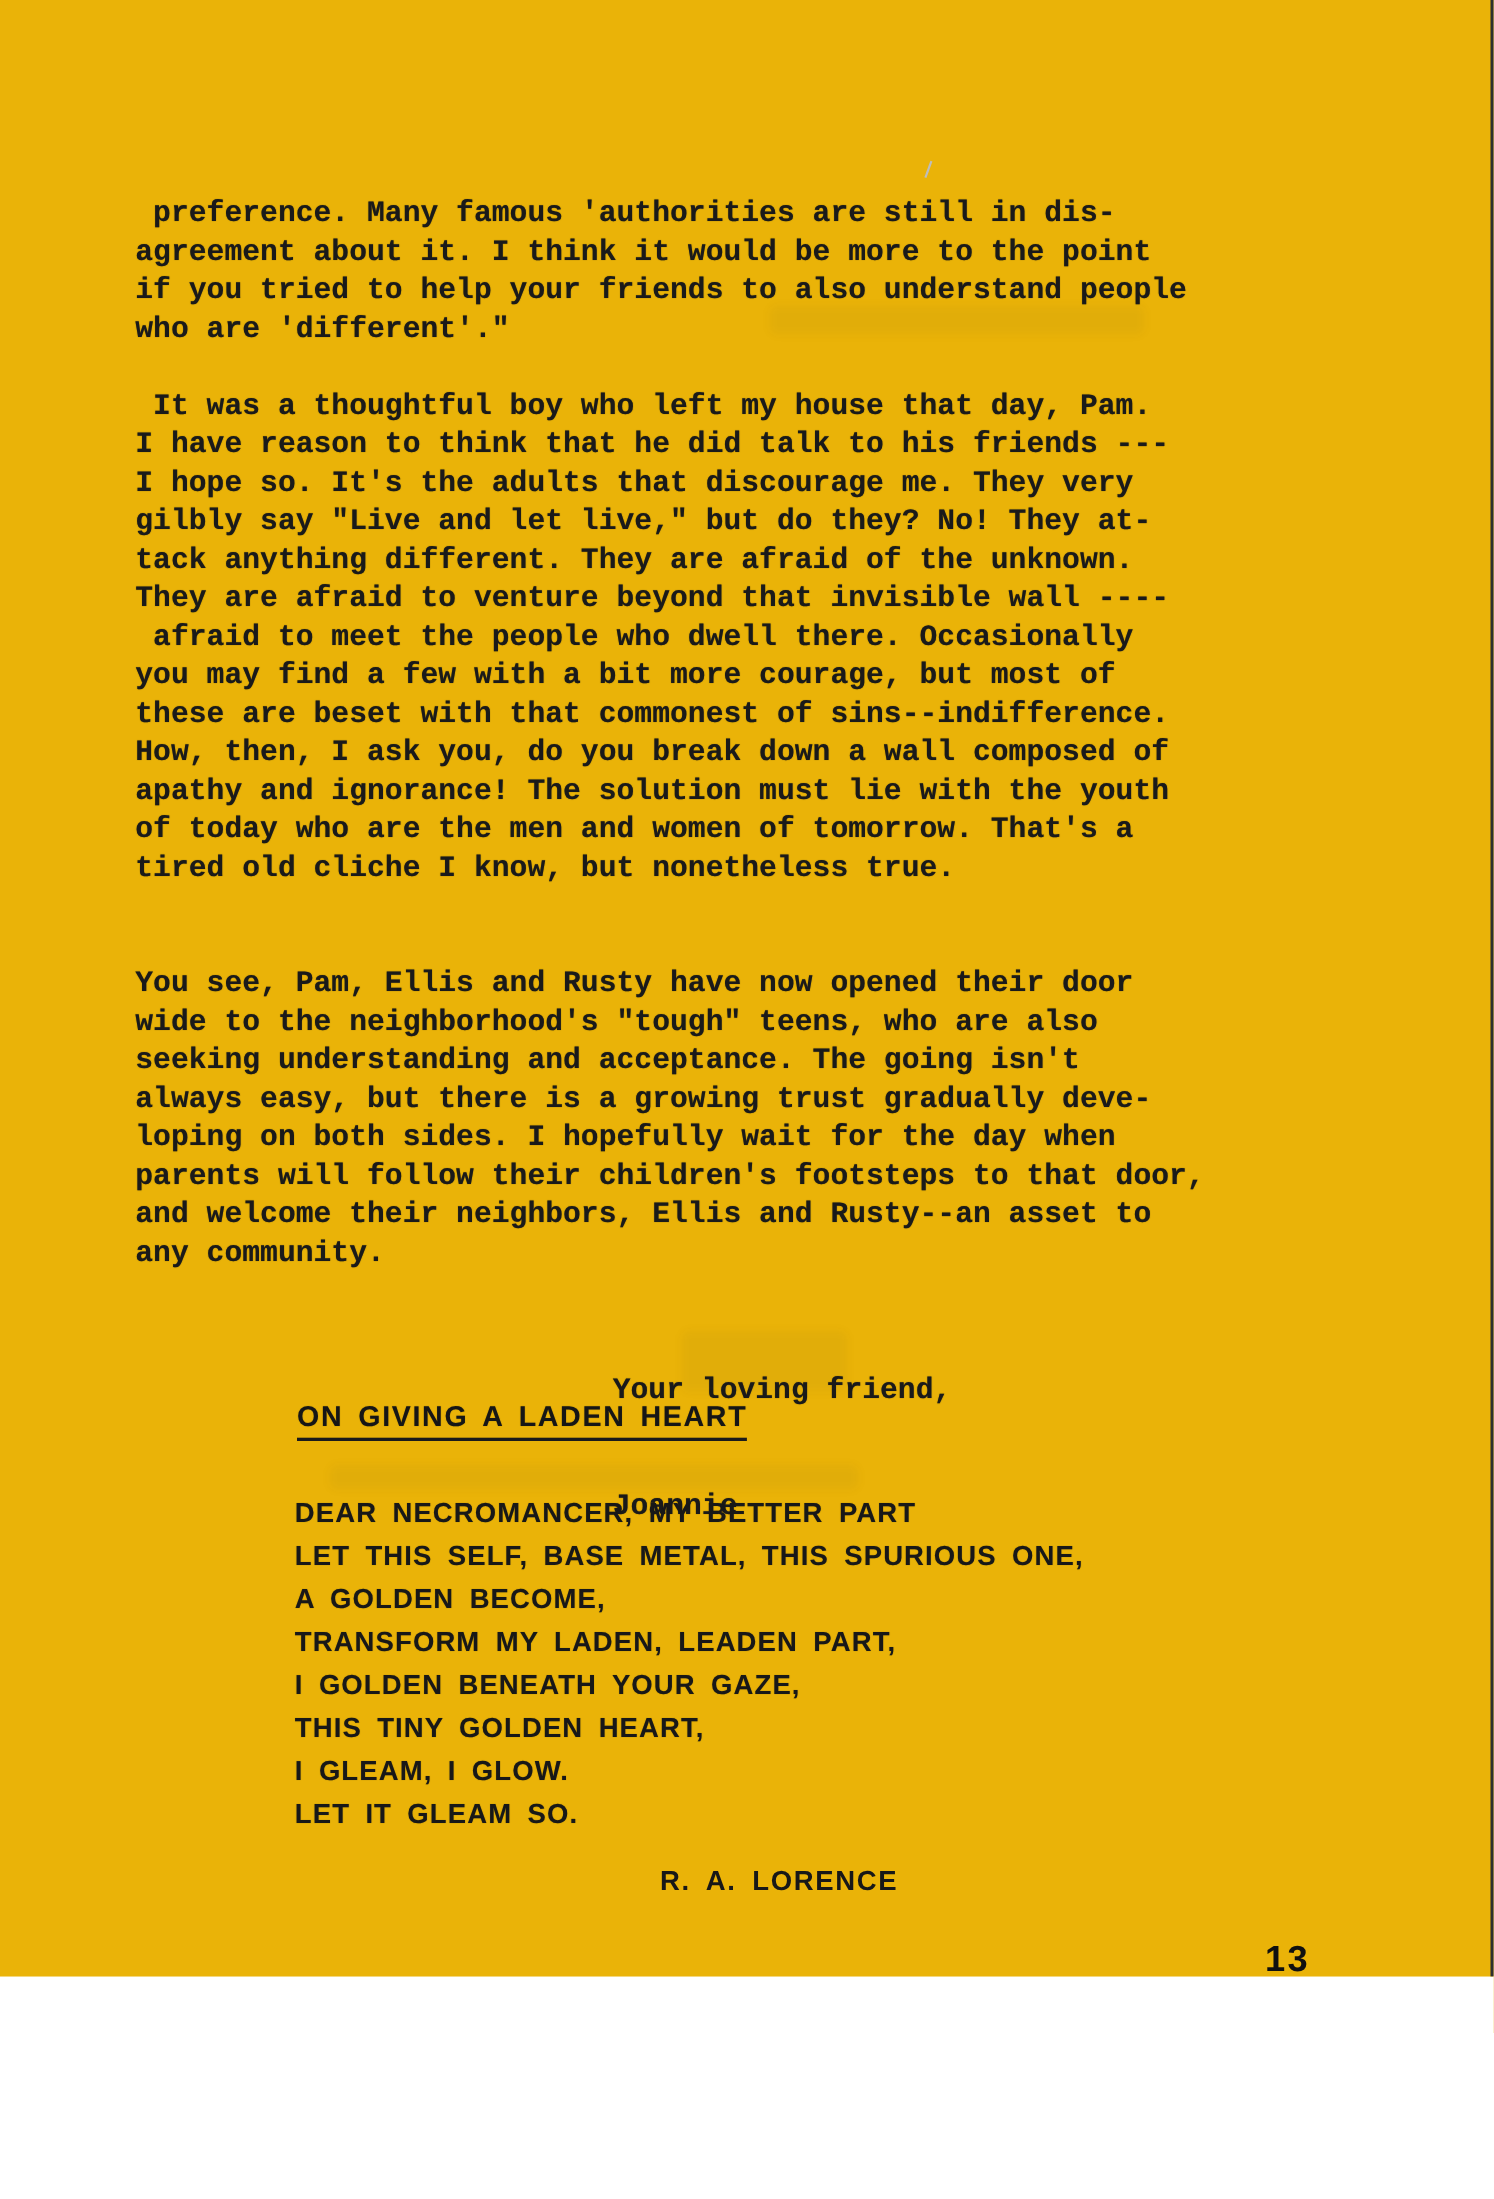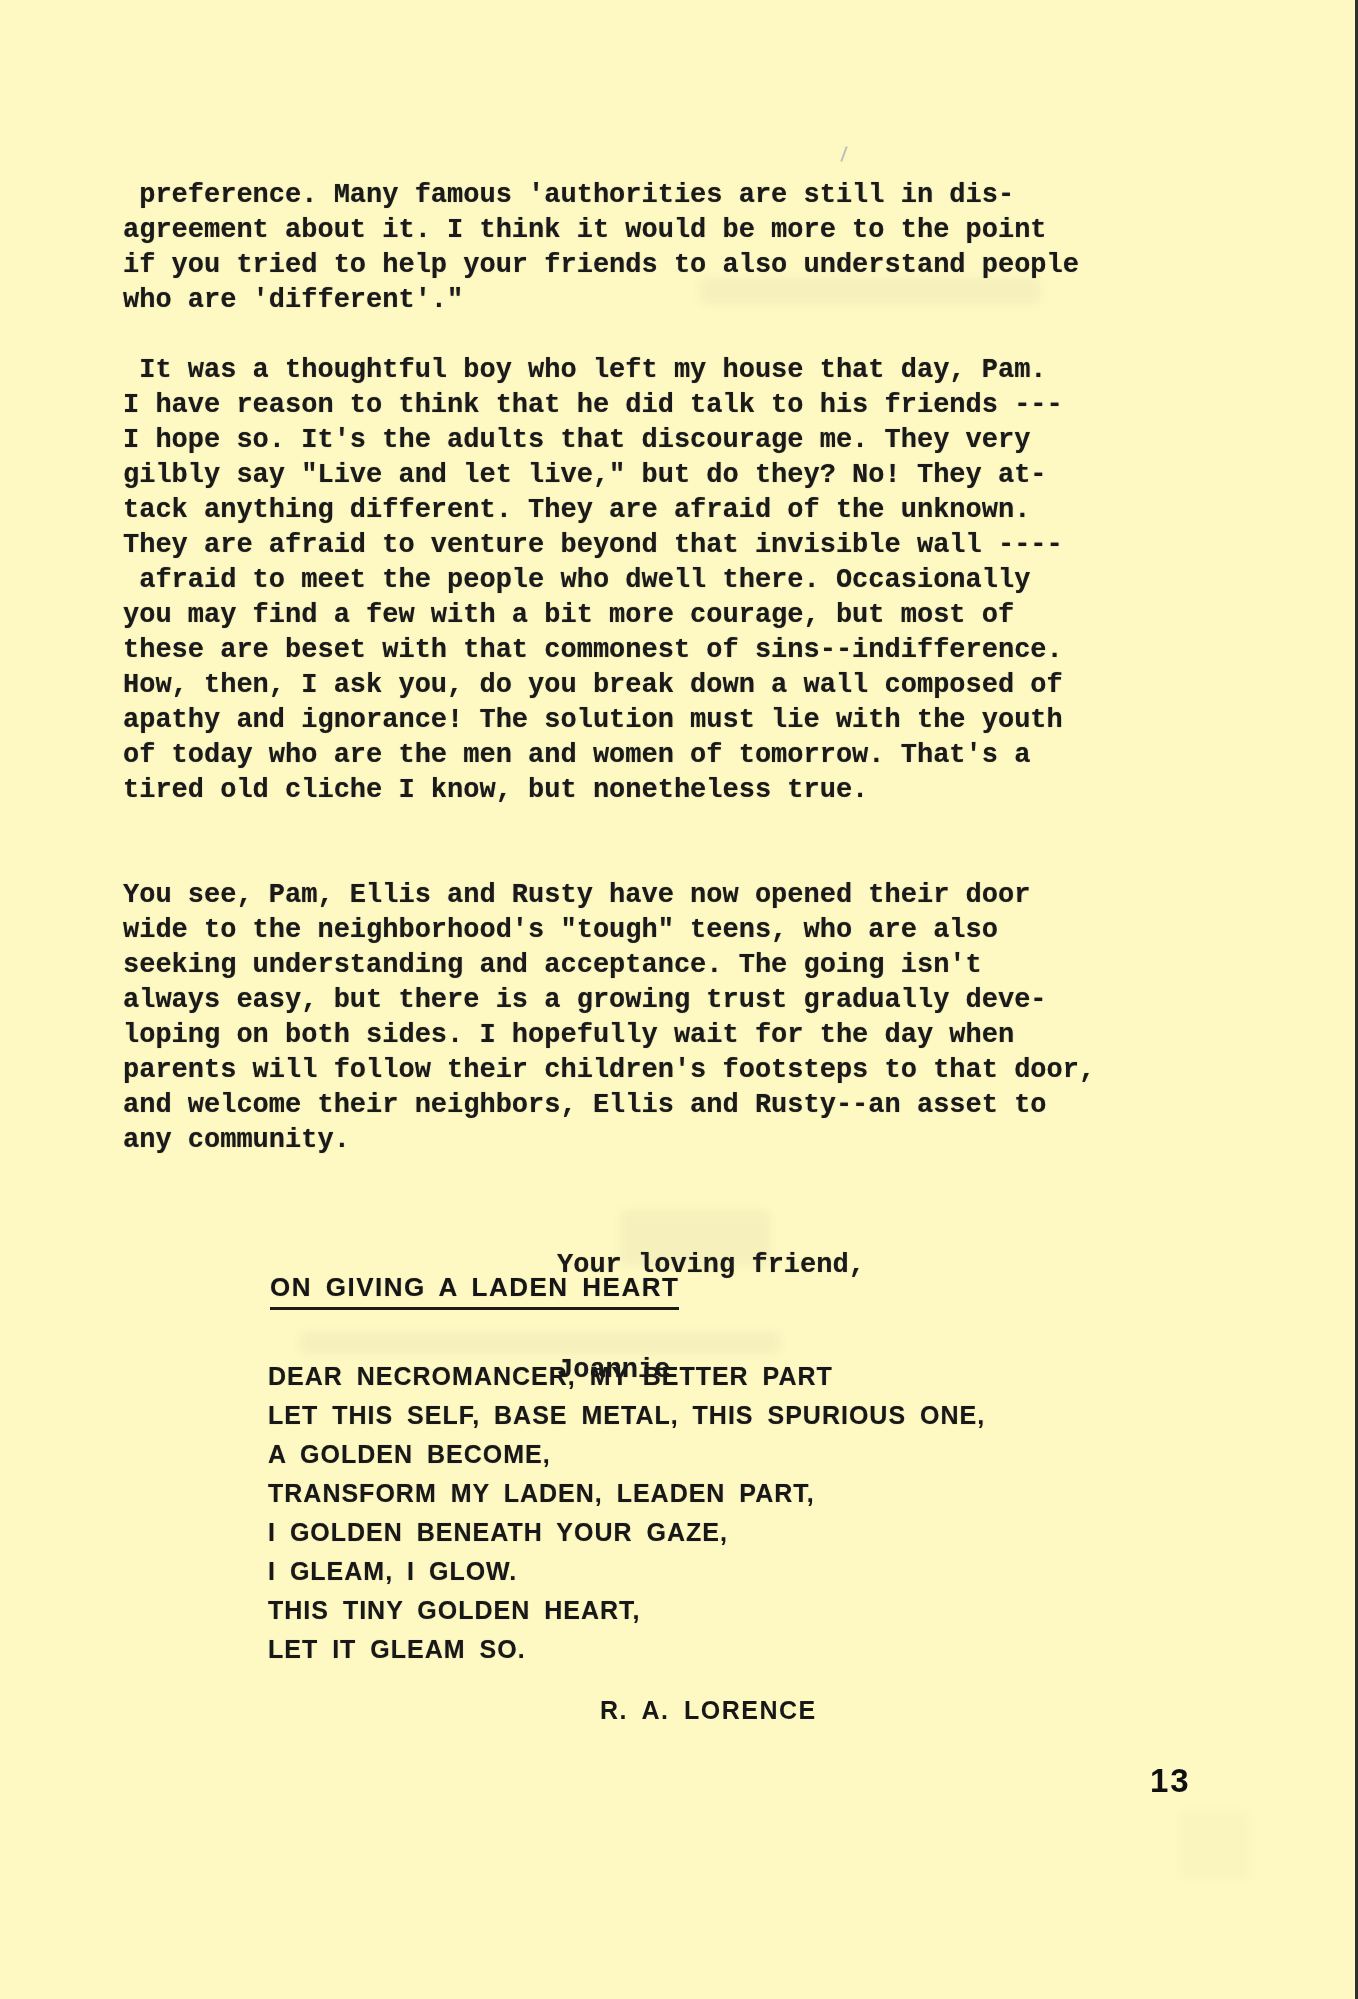--- a/index.html
+++ b/index.html
@@ -3,22 +3,22 @@
 <meta charset="utf-8">
 <style>
   html, body {
     margin: 0;
     padding: 0;
     background: #ffffff;
   }
   .page {
     position: relative;
     width: 1358px;
-    height: 1999px;
-    background: #fef9c3;
+    height: 1797px;
+    background: #eab308;
     overflow: hidden;
   }
   
   .typewriter {
     position: absolute;
     white-space: pre;
     font-family: "Liberation Mono", "DejaVu Sans Mono", monospace;
     font-size: 27px;
     line-height: 35px;
     font-weight: bold;
@@ -150,22 +150,22 @@
   </div>
 
   <div class="poem-title">ON GIVING A LADEN HEART</div>
 
   <div class="poem-body">
     <div class="poem-line">DEAR NECROMANCER, MY BETTER PART</div>
     <div class="poem-line">LET THIS SELF, BASE METAL, THIS SPURIOUS ONE,</div>
     <div class="poem-line">A GOLDEN BECOME,</div>
     <div class="poem-line">TRANSFORM MY LADEN, LEADEN PART,</div>
     <div class="poem-line">I GOLDEN BENEATH YOUR GAZE,</div>
+    <div class="poem-line">THIS TINY GOLDEN HEART,</div>
     <div class="poem-line">I GLEAM, I GLOW.</div>
-    <div class="poem-line">THIS TINY GOLDEN HEART,</div>
     <div class="poem-line">LET IT GLEAM SO.</div>
   </div>
 
   <div class="poem-author">R. A. LORENCE</div>
 
   <div class="page-number">13</div>
 
   <div class="edge-line"></div>
   <div class="pencil-mark"></div>
   <div class="smudge smudge-1"></div>

